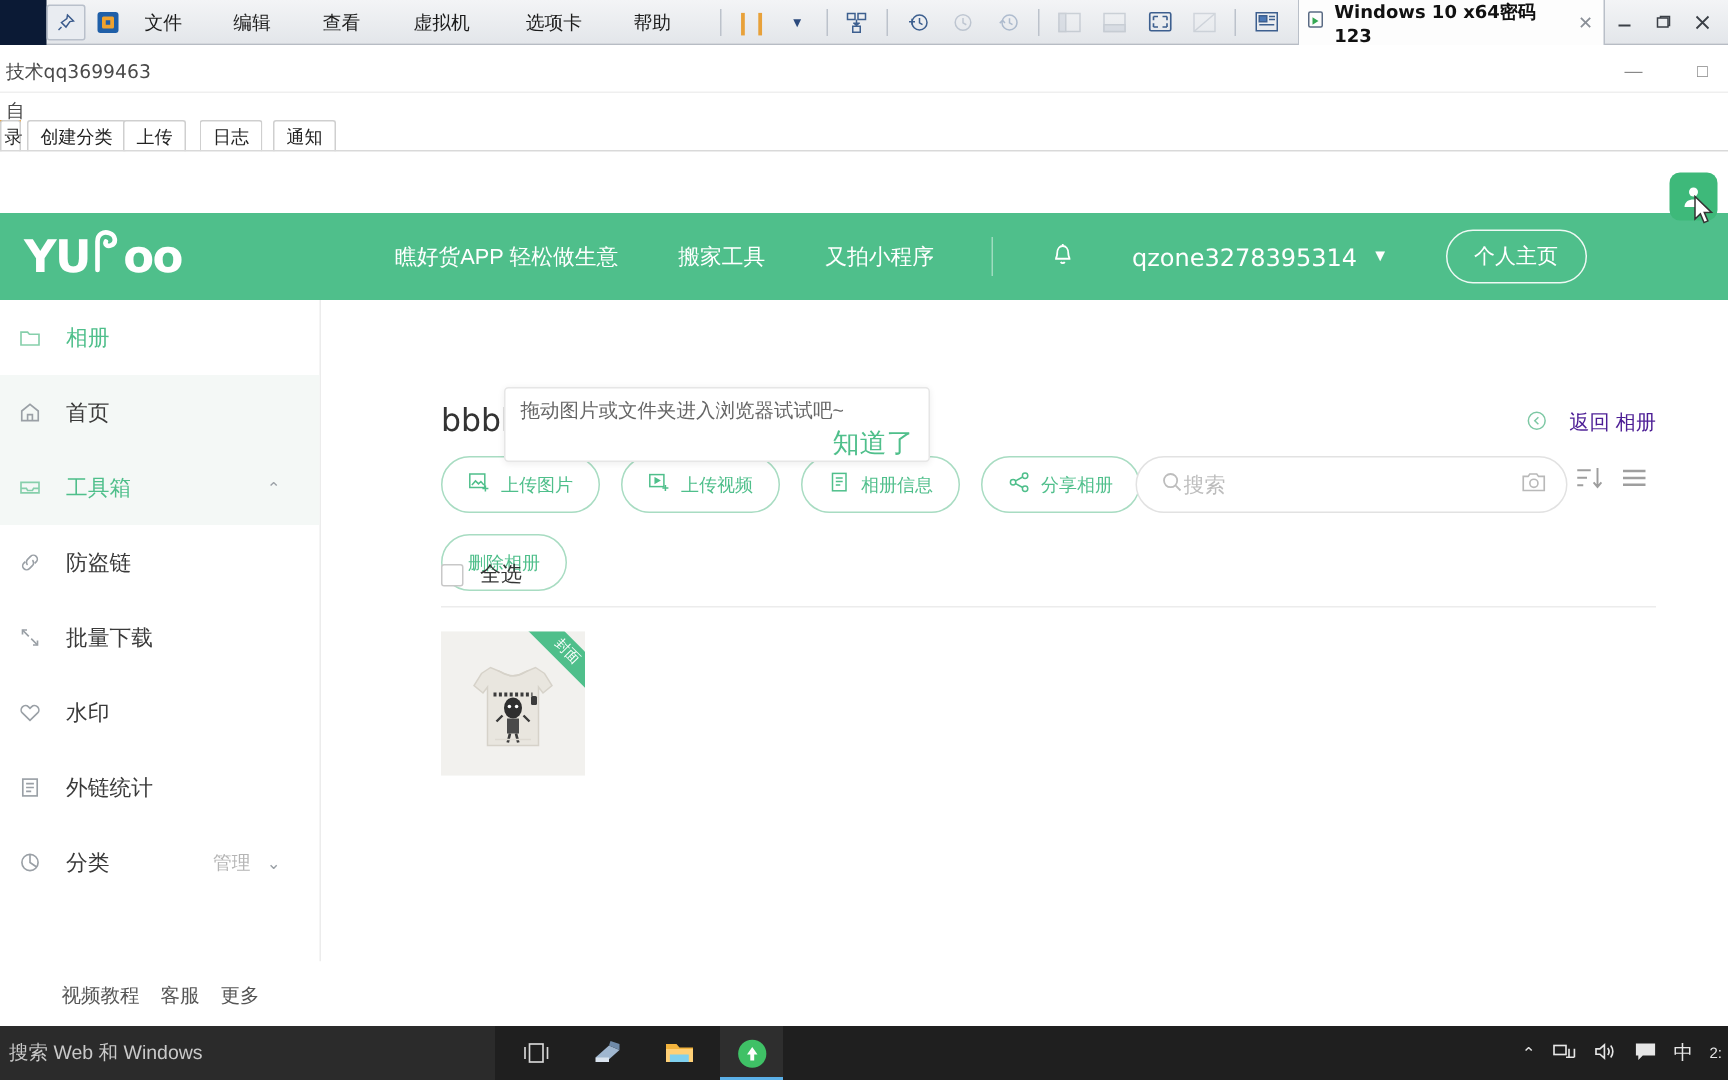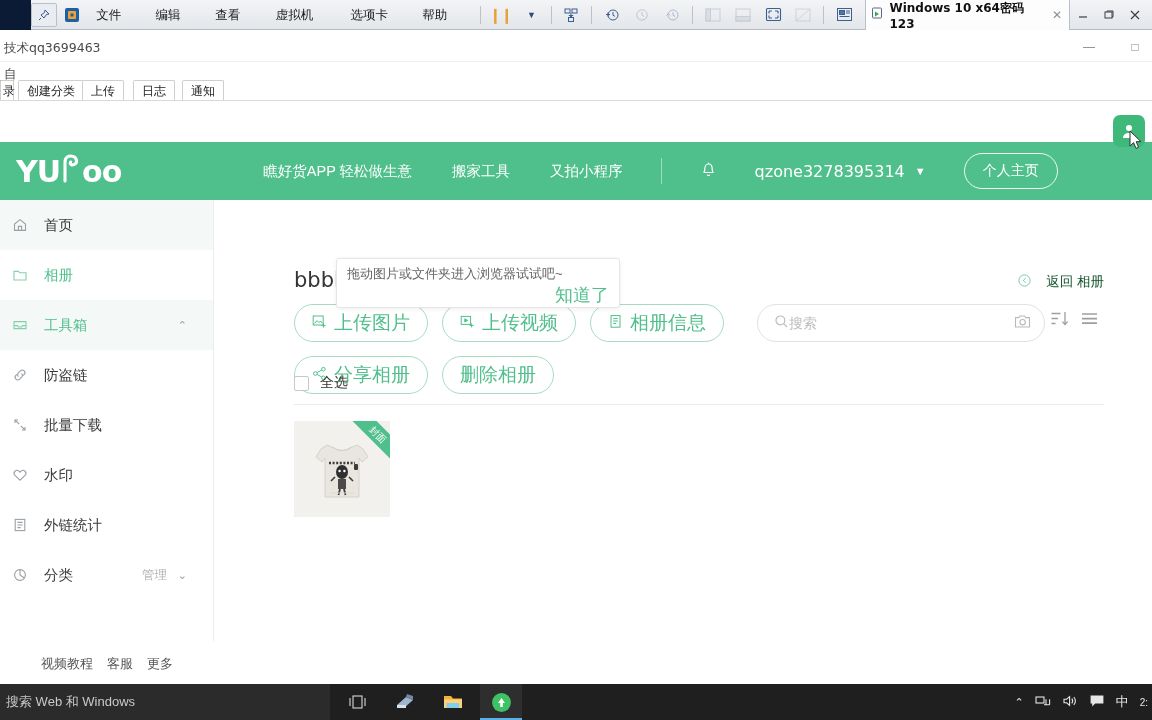--- a/index.html
+++ b/index.html
@@ -127,35 +127,35 @@
     position:absolute; left:0; bottom:0; width:214px; height:44px;
     background:#fff; display:flex; align-items:center; justify-content:center;
     gap:14px; font-size:13px; color:#555; border-top:1px solid #fff;
   }
 
   .content { position:absolute; left:214px; top:0; width:938px; height:485px; background:#fff;}
   .alb-head { position:absolute; left:80px; top:68px; display:flex; align-items:baseline;}
   .alb-title { font-size:21px; color:#333; font-family:"DejaVu Sans","Liberation Sans",sans-serif;}
   .alb-stop { position:absolute; left:341px; top:72px; font-size:13.5px; color:#666;}
   .back-link {
-    position:absolute; right:48px; top:73px; font-size:13.5px; color:#14532d;
+    position:absolute; right:48px; top:73px; font-size:13.5px; color:#4c1d95;
     display:flex; align-items:center; gap:15px;justify-content:center;
   }
   .tip-pop {
     position:absolute; left:122px; top:58px; width:284px; height:50px;
     background:#ffffff; border:1px solid #e6e6e6; border-radius:3px;
     box-shadow:0 1px 5px rgba(0,0,0,.07); z-index:20; padding:6px 10px 0 10px;
   }
   .tip-text { font-size:13px; color:#666; }
   .tip-ok { position:absolute; right:10px; top:24px; font-size:18px; color:#4fbf8b; }
 
   .btn-row { position:absolute; left:80px; top:104px; width:470px; display:flex; flex-wrap:wrap; gap:14px;}
   .obtn {
     height:38px; border:1px solid #a8dcc2; border-radius:19px; color:#4fbf8b;
-    background:#fff; display:flex; align-items:center; gap:7px; padding:0 17px; font-size:19px;
+    background:#fff; display:flex; align-items:center; gap:7px; padding:0 17px; font-size:12px;
   }
   .obtn .bi { font-size:14px; }
 
   .searchbox {
     position:absolute; left:543px; top:104px; width:288px; height:38px;
     border:1px solid #e2e2e2; border-radius:19px; display:flex; align-items:center;
     padding:0 12px 0 16px; background:#fff;
   }
   .search-ic { color:#bdbdbd; font-size:14px; }
   .search-inp { border:none; outline:none; flex:1; font-size:14px; color:#555;
@@ -373,36 +373,36 @@
             </svg>
         </div>
         <div class="user-name">qzone3278395314</div>
         <div class="user-caret">▼</div>
         <div class="home-btn">个人主页</div>
       </div>
 
       <div class="body-wrap">
 
         <div class="sidebar">
+          <div class="side-item active">
+            <span class="si-ic">
+              <svg width="16" height="16" viewBox="0 0 16 16" fill="none" stroke="#86cfab" stroke-width="1.1">
+                  <path d="M2 4.4h4.4l1.2 1.4H14v7.2H2z"></path>
+                </svg>
+            </span>
+            <span>相册</span>
+          </div>
           <div class="side-item shade">
             <span class="si-ic">
               <svg width="16" height="16" viewBox="0 0 16 16" fill="none" stroke="#9aa0a6" stroke-width="1.1">
                   <path d="M2.5 7 8 2.6 13.5 7v6.4h-11z"></path>
                   <path d="M6.4 13.4V9.4h3.2v4"></path>
                 </svg>
             </span>
             <span>首页</span>
-          </div>
-          <div class="side-item active">
-            <span class="si-ic">
-              <svg width="16" height="16" viewBox="0 0 16 16" fill="none" stroke="#86cfab" stroke-width="1.1">
-                  <path d="M2 4.4h4.4l1.2 1.4H14v7.2H2z"></path>
-                </svg>
-            </span>
-            <span>相册</span>
           </div>
           <div class="side-item active shade">
             <span class="si-ic">
               <svg width="16" height="16" viewBox="0 0 16 16" fill="none" stroke="#86cfab" stroke-width="1.1">
                   <path d="M2 4.6h12v7H2z"></path>
                   <path d="M2 8.6h3.6l.8 1.4h3.2l.8-1.4H14"></path>
                 </svg>
             </span>
             <span>工具箱</span>
             <span class="side-chev">⌃</span>

